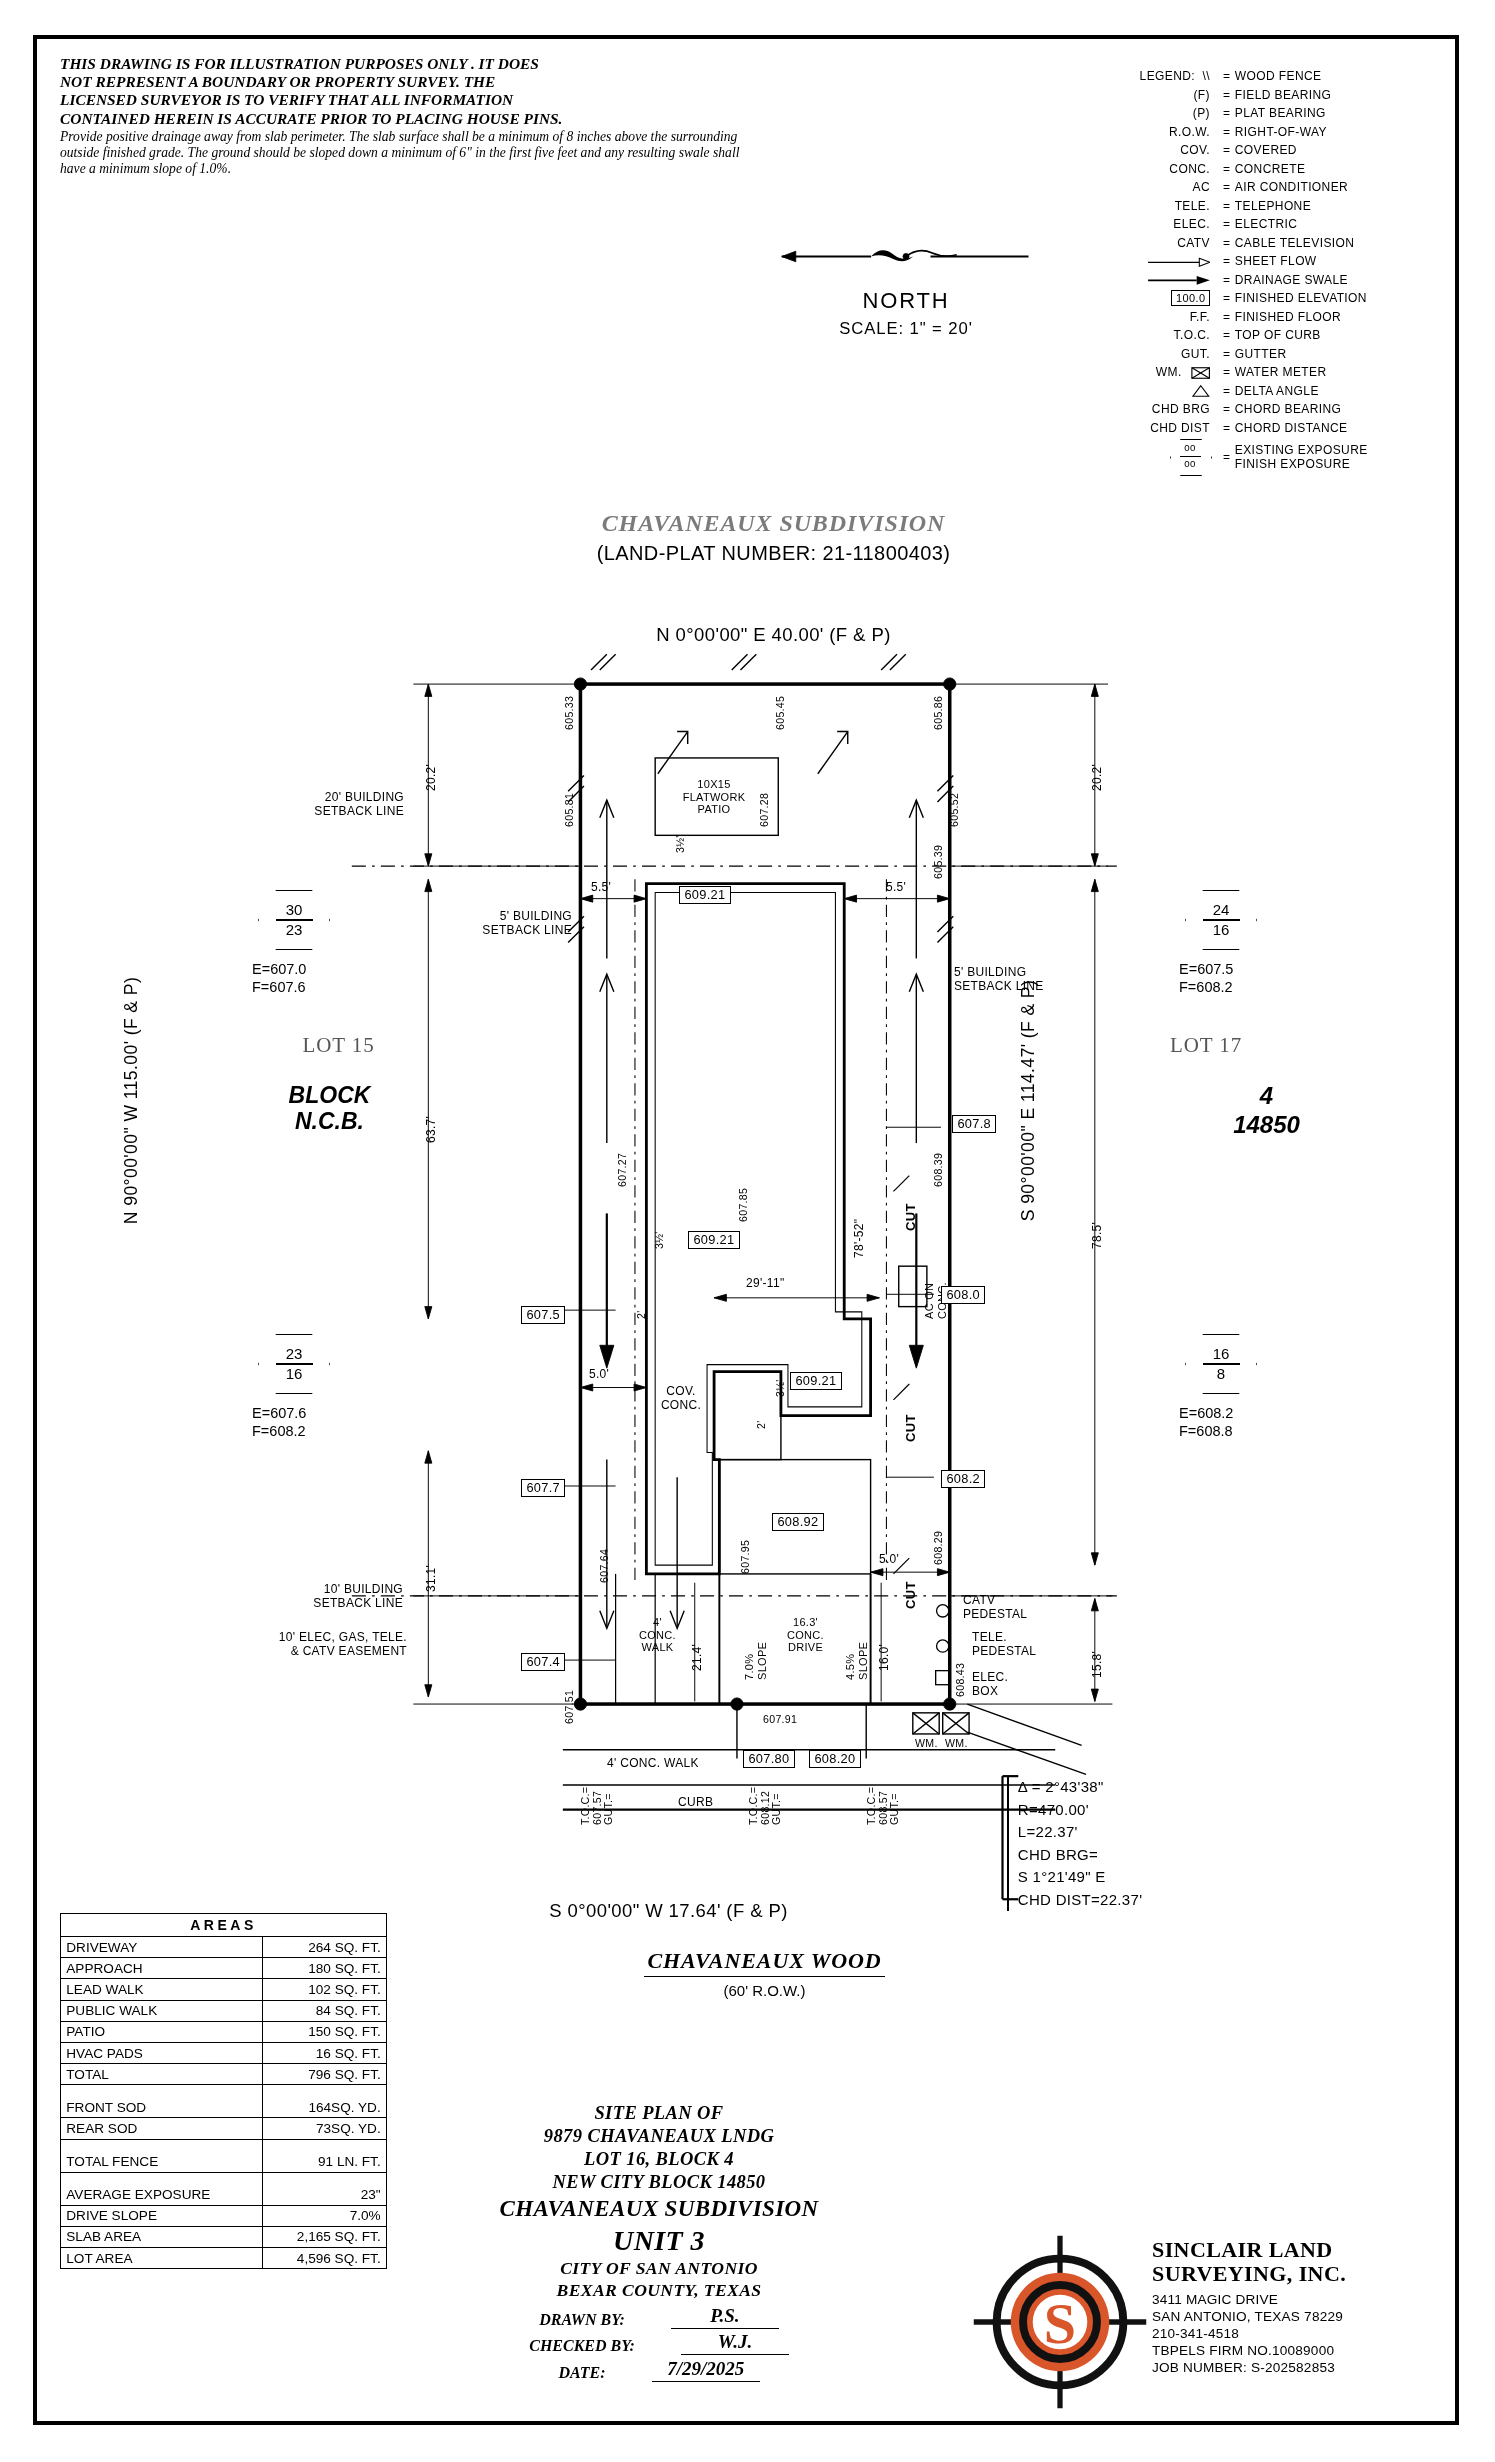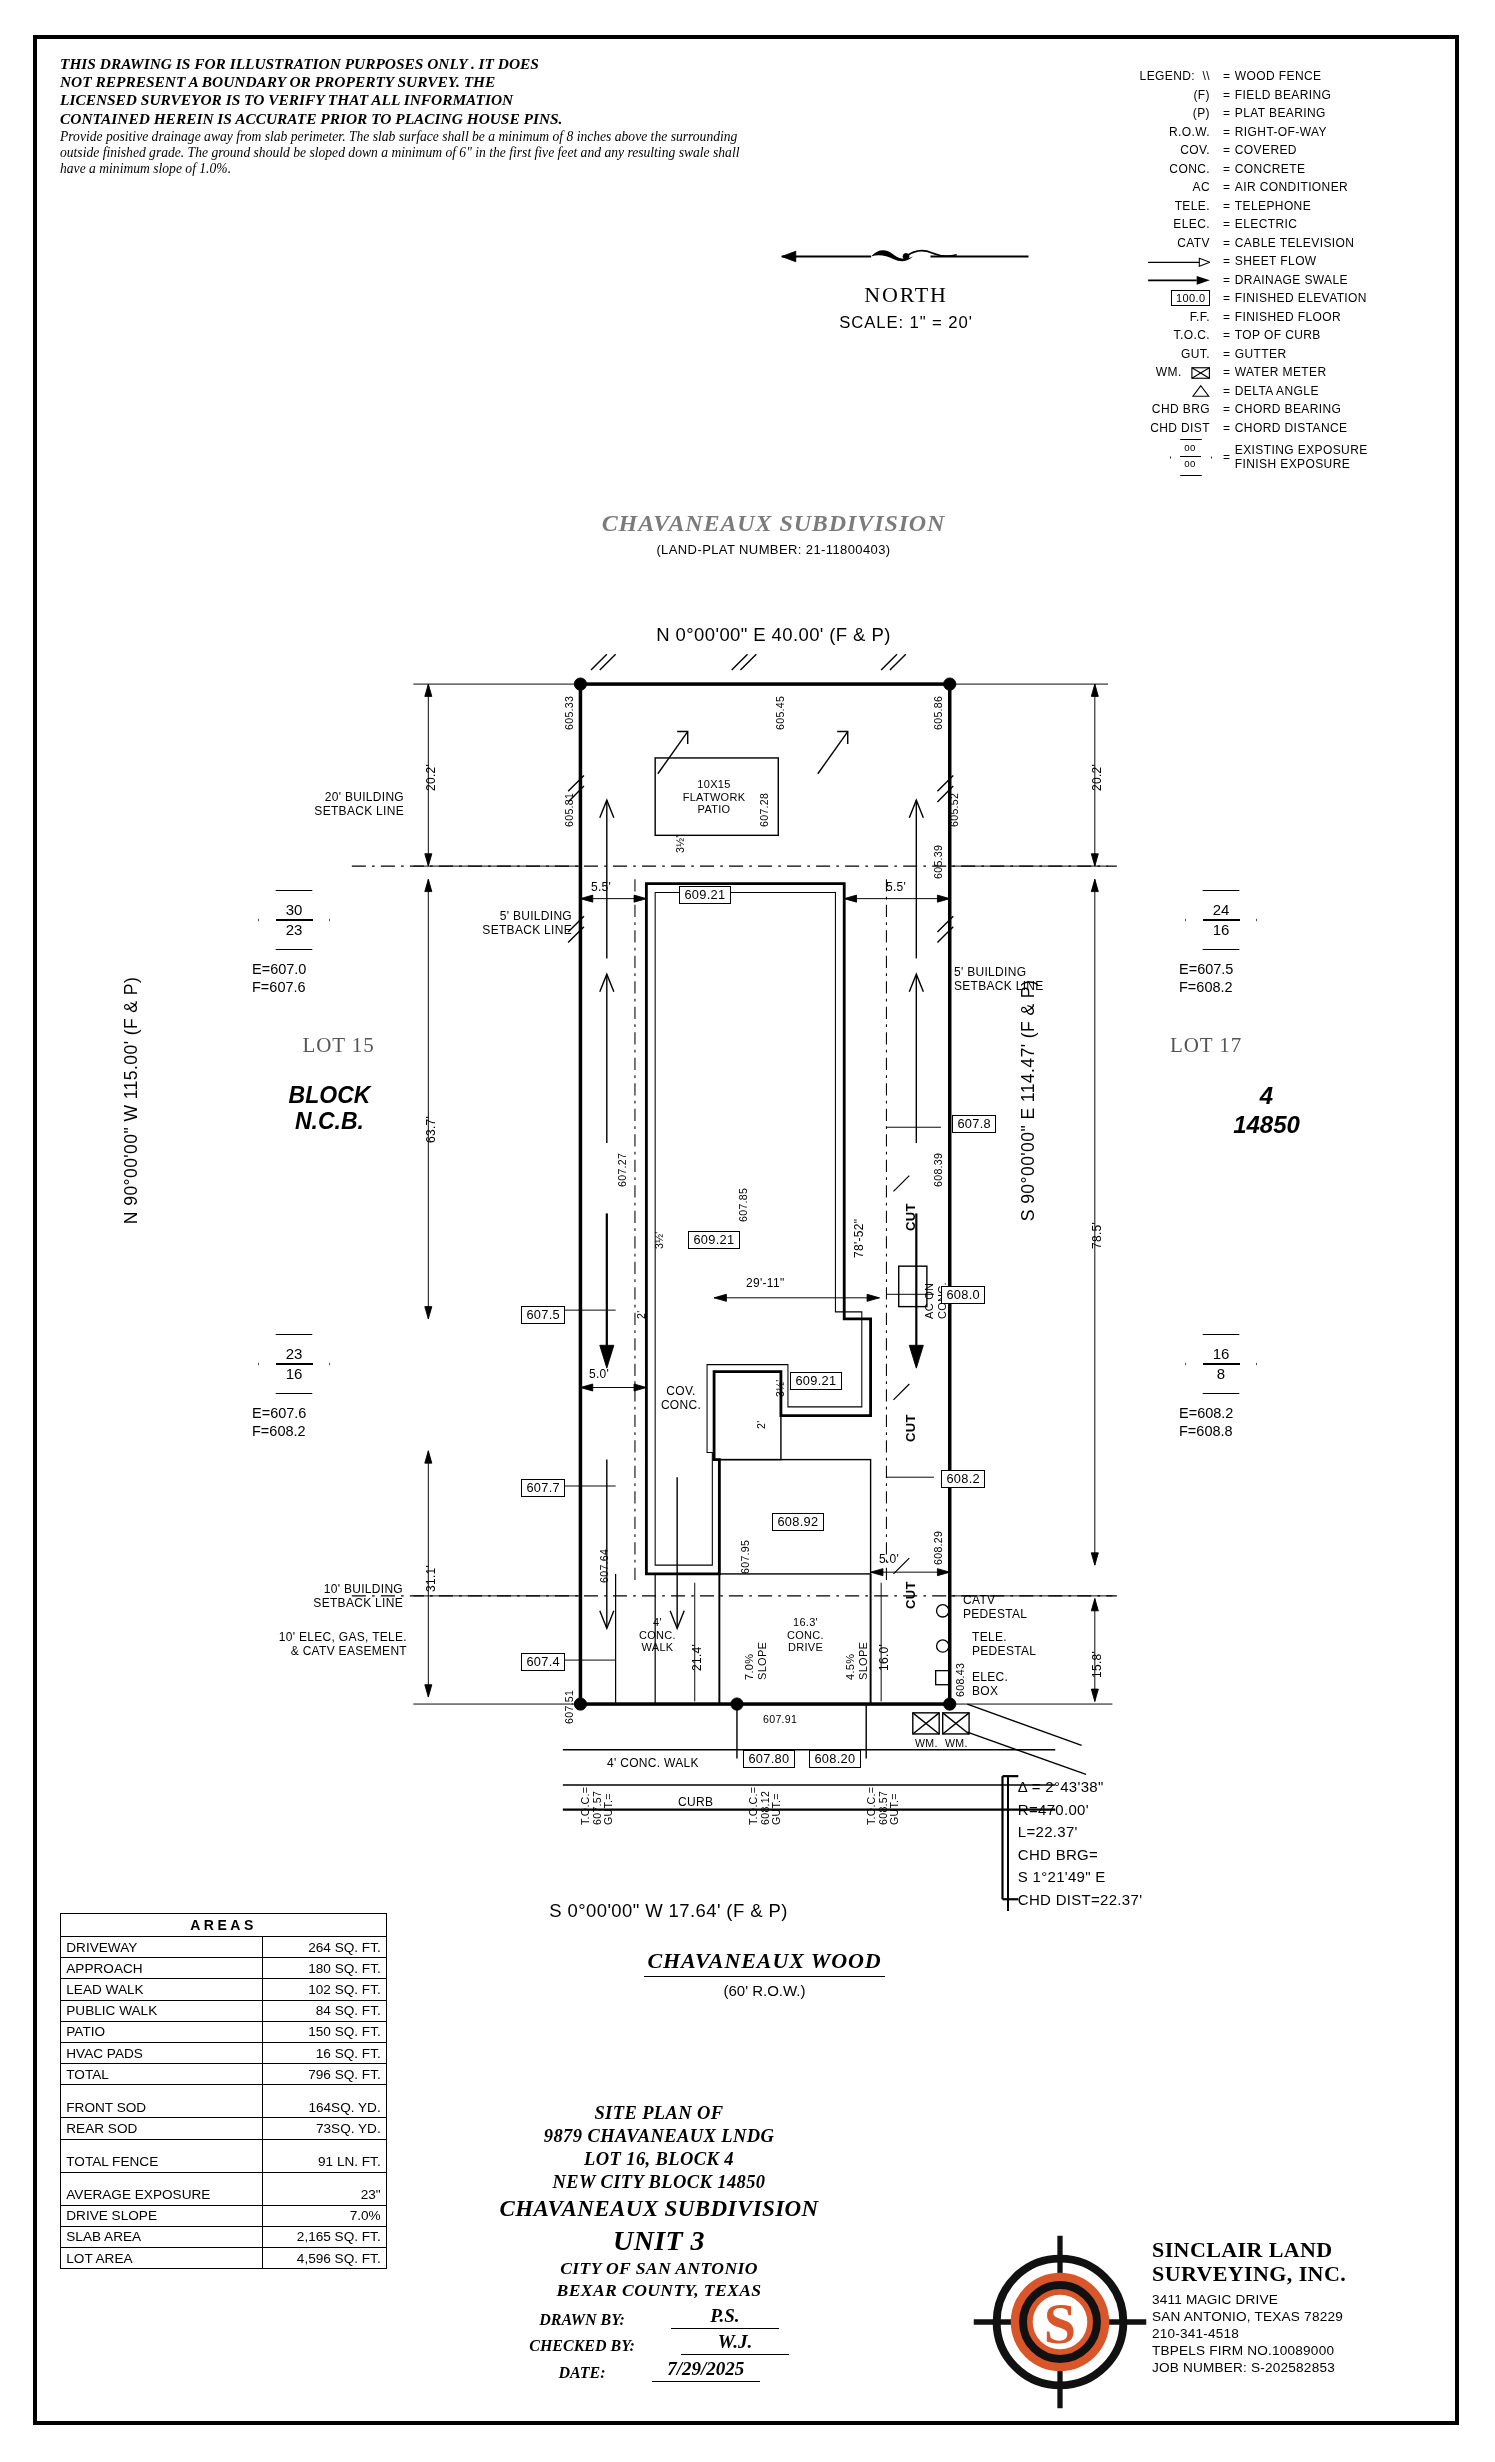--- a/index.html
+++ b/index.html
@@ -60,36 +60,36 @@
     align-items: center;
     height: 18.5px;
     white-space: nowrap;
   }
   .leg-e { width: 16px; flex:0 0 16px; text-align:center; }
   .leg-v { flex: 1 1 auto; }
   .leg-sym { width:106px; flex:0 0 106px; text-align:right; padding-right:8.8px; }
 
   
   #north-block { left: 774px; top: 239px; width: 264px; text-align:center; }
-  #north-label { font-size: 22px; letter-spacing: 1.8px; margin-top: 5px; font-family: Liberation Serif, serif; }
+  #north-label { font-size: 22px; letter-spacing: 1.8px; margin-top: 11px; }
   #scale-label { font-size: 16.7px; letter-spacing: 0.9px; margin-top: 5.3px; }
 
   
   #sub-title { left: 492px; top: 510px; width: 563px; text-align:center; }
   #sub-title .l1 {
     font-family: "Liberation Serif", serif;
     font-style: italic; font-weight: bold;
     font-size: 24px; color:#7b7b7b; letter-spacing:0.9px;
   }
   #sub-title .l2 {
     font-family: "Liberation Serif", serif;
     font-style: italic; font-weight: bold;
     font-size: 24px; color:#7b7b7b; letter-spacing:0.9px;
   }
-  #sub-title .l3 { font-size: 13px; margin-top: 5.3px; letter-spacing:0.4px;}
+  #sub-title .l3 { font-size: 20px; margin-top: 5.3px; letter-spacing:0.4px;}
 
   
   .bearing { font-size: 18.5px; letter-spacing: 0.4px; }
   #bearing-north { left: 457px; top: 624px; width: 633px; text-align:center; }
   #bearing-south { left: 387px; top: 1900px; width: 563px; text-align:center; }
   #bearing-west {
     left: -53px; top: 1090px; width: 369px; text-align:center;
     transform: rotate(-90deg);
     font-size: 17.6px; letter-spacing:0.4px;
   }

